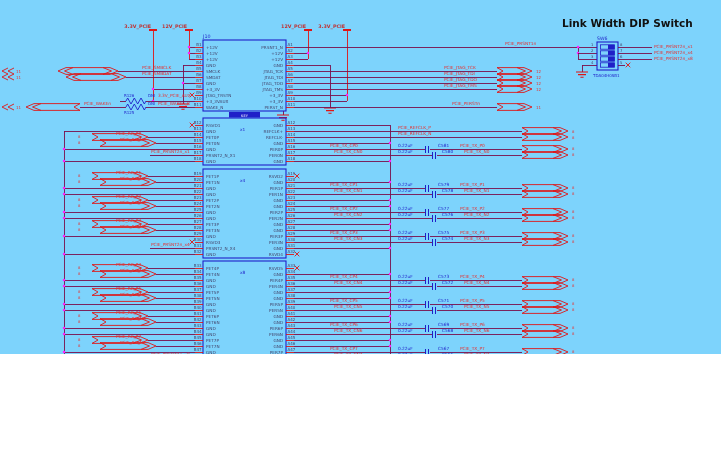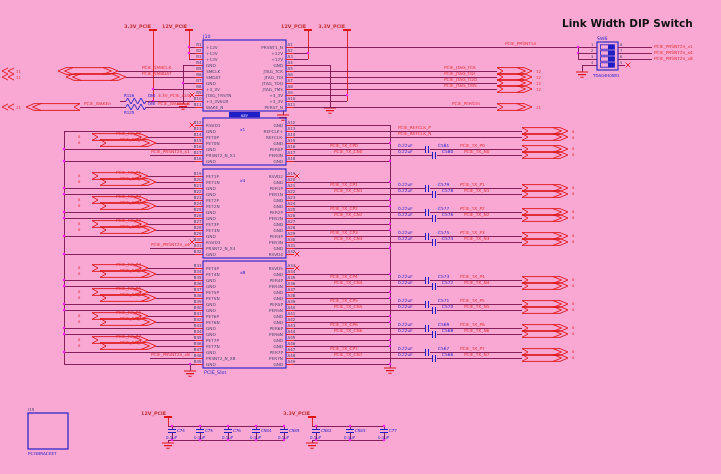--- a/index.html
+++ b/index.html
@@ -1,16 +1,16 @@
 <!DOCTYPE html>
 <html><head>
 <meta charset="utf-8">
 <style>
   html,body{margin:0;padding:0;background:#ffffff;}
-  #stage{position:relative;width:721px;height:474px;background:#f9a8d4;overflow:hidden;
+  #stage{position:relative;width:721px;height:354px;background:#7dd3fc;overflow:hidden;
          font-family:"DejaVu Sans",sans-serif;}
   svg text{font-family:"DejaVu Sans",sans-serif;}
 </style>
 </head>
 <body>
 
 <div id="stage">
   <svg id="schematic" width="721" height="474" viewBox="0 0 721 474" xmlns="http://www.w3.org/2000/svg">
     <text id="page-title" x="562" y="27" font-size="10.5" font-weight="bold" fill="#111111">Link Width DIP Switch</text>
   <line x1="195" y1="47" x2="189" y2="47" stroke="#7a0f4d" stroke-width="0.9" shape-rendering="crispEdges"></line>

